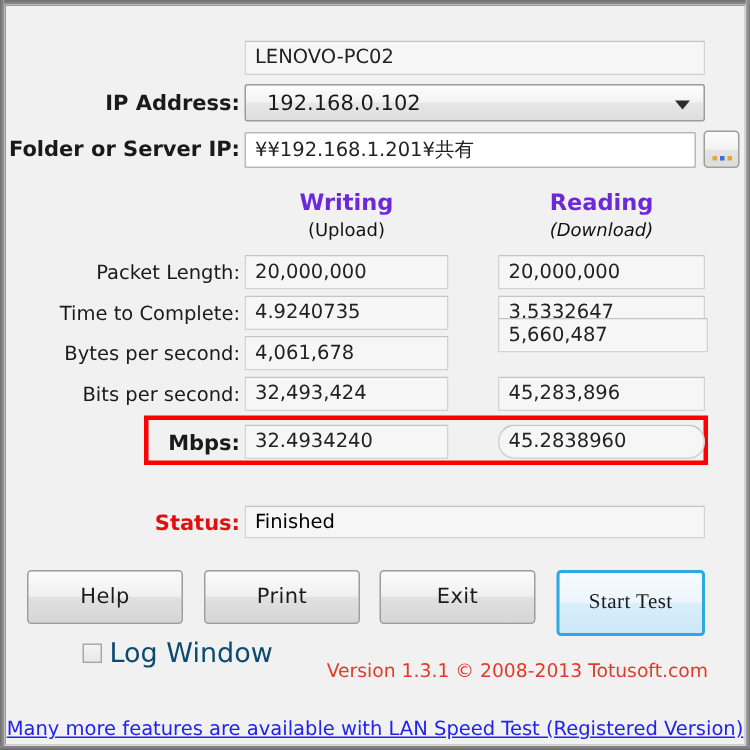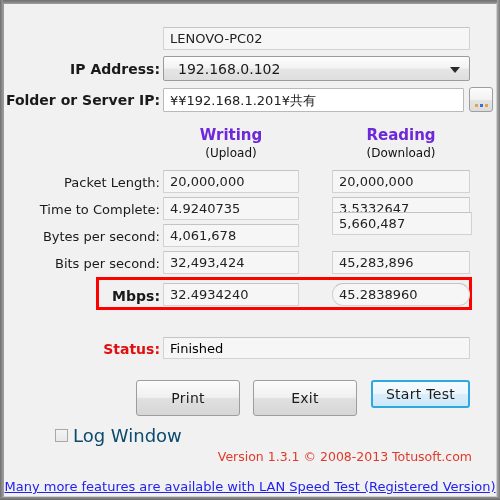--- a/index.html
+++ b/index.html
@@ -232,21 +232,21 @@
   <div class="tb white" style="left:163px; top:88px; width:301px; height:24px;">¥¥192.168.1.201¥共有</div>
   <div class="browse-btn" style="left:469px; top:87px; width:24px; height:25px;">
     <i></i>
     <i></i>
     <i></i>
   </div>
 
   <div class="col-head" style="left:163px; top:126px; width:136px;">Writing</div>
   <div class="col-sub" style="left:163px; top:146px; width:136px;">(Upload)</div>
   <div class="col-head" style="left:332px; top:126px; width:138px;">Reading</div>
-  <div class="col-sub" style="left:332px; top:146px; width:138px;">(Download)</div>
+  <div class="col-sub" style="left:332px; top:146px; width:138px;font-style:italic;">(Download)</div>
 
   <div class="lbl lbl-norm" style="left:0px; top:175px; width:160px;">Packet Length:</div>
   <div class="tb" style="left:163px; top:170px; width:136px; height:23px;">20,000,000</div>
   <div class="tb" style="left:332px; top:170px; width:138px; height:23px;">20,000,000</div>
 
   <div class="lbl lbl-norm" style="left:0px; top:202px; width:160px;">Time to Complete:</div>
   <div class="tb" style="left:163px; top:197px; width:136px; height:23px;">4.9240735</div>
   <div class="tb" style="left:332px; top:197px; width:138px; height:23px;">3.5332647</div>
 
   <div class="lbl lbl-norm" style="left:0px; top:229px; width:160px;">Bytes per second:</div>
@@ -260,24 +260,25 @@
   <div class="mbps-box"></div>
   <div class="lbl lbl-bold" style="left:0px; top:288px; width:160px;">Mbps:</div>
   <div class="tb" style="left:163px; top:283px; width:136px; height:23px;">32.4934240</div>
   <div class="tb" style="left:332px; top:283px; width:138px; height:23px;border-radius:11px;">45.2838960</div>
 
   <div class="status-lbl" style="left:0px; top:341px; width:160px;">Status:</div>
   <div class="tb" style="left:163px; top:337px; width:307px; height:22px;">
     <span class="status-val">Finished</span>
   </div>
 
+  <div class="btn" style="left:18px; top:380px; width:104px; height:36px;">Help</div>
   <div class="btn" style="left:253px; top:380px; width:104px; height:36px;">Exit</div>
   <div class="btn" style="left:136px; top:380px; width:104px; height:36px;">Print</div>
-  <div class="btn focus" style="left:371px; top:380px; width:99px; height:28px;">Start Test</div>
+  <div class="btn focus" style="left:371px; top:380px; width:99px; height:44px;font-family:Liberation Serif, serif;">Start Test</div>
 
   <div class="chk-wrap" style="left:24px; top:425px;">
     <span class="chk-box"></span>
     <span>Log Window</span>
   </div>
 
-  <div class="version" style="left:0px; top:449px; width:472px;">Version 1.3.1 © 2008-2013 Totusoft.com</div>
+  <div class="version" style="left:0px; top:439px; width:472px;">Version 1.3.1 © 2008-2013 Totusoft.com</div>
   <div class="footlink" style="left:0px; top:479px;">Many more features are available with LAN Speed Test (Registered Version)</div>
 </div>
 
 </body></html>

